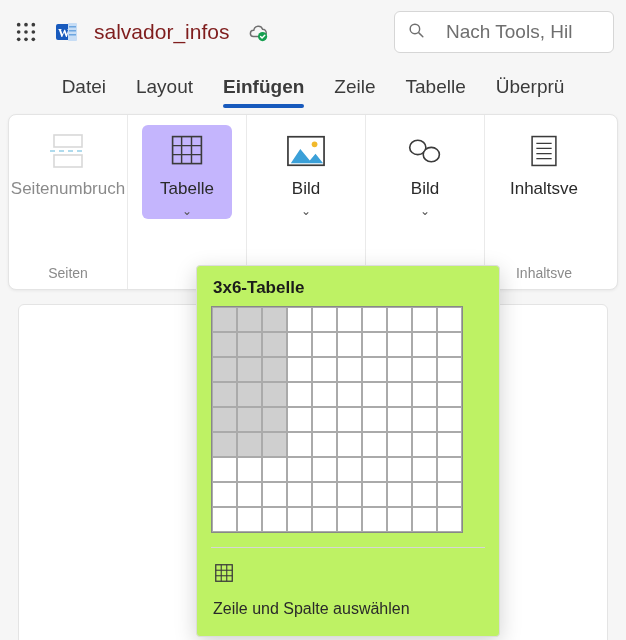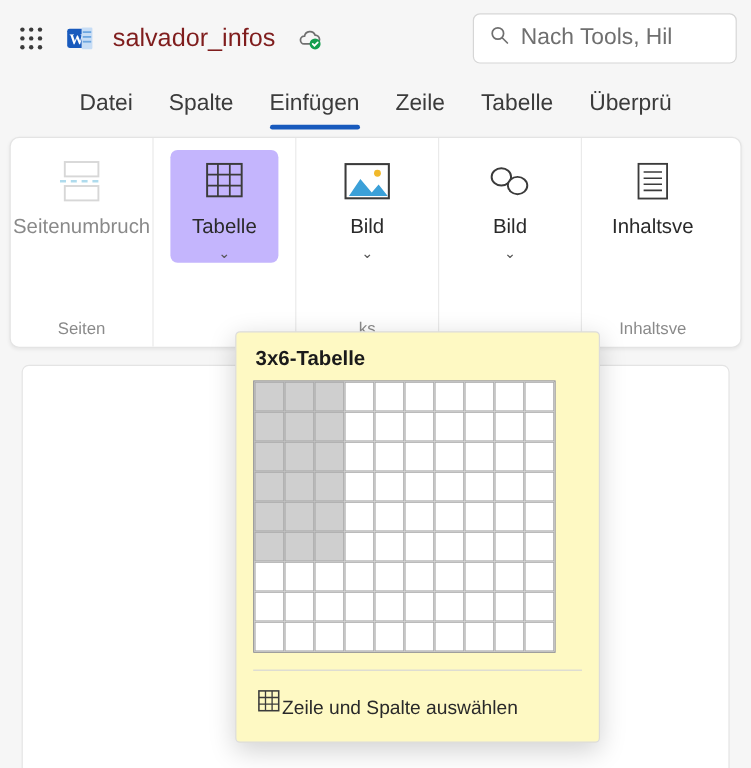--- a/index.html
+++ b/index.html
@@ -32,21 +32,21 @@
   }
   .sync-icon { width:22px; height:22px; margin-left:4px; }
   .search-box {
     margin-left:auto;
     background:#fff;
     border:1px solid #d6d6d6;
     border-radius:6px;
     height:42px;
     display:flex; align-items:center;
     padding:0 12px;
-    gap:8px;
+    gap:20px;
     min-width:200px;
     flex:1;
     max-width:220px;
     text-align:center;
   }
   .search-box span.placeholder {
     color:#6f6f6f; font-size:19px;
     white-space:nowrap; overflow:hidden;
   }
   
@@ -58,21 +58,21 @@
     justify-content:center;
   }
   .tab {
     font-size:19px;
     color:#3b3b3b;
     padding:6px 0 10px;
     cursor:pointer;
     position:relative;
     white-space:nowrap;
   }
-  .tab.active { font-weight:400; }
+  .tab.active { font-weight:700; }
   .tab.active::after{
     content:"";
     position:absolute;
     left:0; right:0; bottom:0;
     height:4px; background:#185abd; border-radius:2px;
   }
   
   .ribbon {
     margin:6px 8px 0 8px;
     display:flex;
@@ -116,51 +116,51 @@
     background:#fff;
     border:1px solid #e4e4e4;
     border-radius:6px;
     height:352px;
   }
   
   .popout {
     position:absolute;
     left:196px; top:265px;
     width:304px;
-    background:#fef9c3;
+    background:#bef264;
     border:1px solid #dcdcdc;
     border-radius:4px;
     box-shadow:0 6px 22px rgba(0,0,0,0.18);
     padding:10px 14px 14px;
     z-index:10;
-    margin-top:11px;
   }
   .popout-title { font-size:17px; font-weight:600; margin:2px 0 8px 2px;}
   .grid {
     display:grid;
     grid-template-columns:repeat(10, 25px);
     grid-template-rows:repeat(9, 25px);
     gap:0;
     border:1px solid #888;
     width:max-content;
     background:#fff;
   }
   .cell {
     border:1px solid #aaa;
     width:25px; height:25px;
     background:#fff;
     cursor:pointer;
   }
   .cell.sel { background:#cfcfcf; }
   .popout hr { border:none; border-top:1px solid #d6d6d6; margin:14px 0 10px; }
   .select-row {
-    display:flex; align-items:flex-end; 
+    display:flex; align-items:flex-start; gap:12px;
     font-size:16px; color:#2a2a2a;
     cursor:pointer;
     padding:4px 2px;
+    flex-direction:column;
   }
 </style>
 </head>
 <body>
 
 <div class="topbar">
   <div class="app-launcher">
     <svg viewBox="0 0 24 24" width="22" height="22">
       <g fill="#3b3b3b">
         <circle cx="4" cy="4" r="2"></circle>
@@ -199,21 +199,21 @@
           <circle cx="10" cy="10" r="6" fill="none" stroke="#6f6f6f" stroke-width="1.8"></circle>
           <line x1="15" y1="15" x2="20" y2="20" stroke="#6f6f6f" stroke-width="1.8" stroke-linecap="round"></line>
         </svg>
     </span>
     <span class="placeholder">Nach Tools, Hil</span>
   </div>
 </div>
 
 <div class="tabs" id="tabs">
     <div class="tab">Datei</div>
-    <div class="tab">Spalte</div>
+    <div class="tab">Layout</div>
     <div class="tab active">Einfügen</div>
     <div class="tab">Zeile</div>
     <div class="tab">Tabelle</div>
     <div class="tab">Überprü</div>
   </div>
 
 <div class="ribbon" id="ribbon">
     <div class="group">
       <div class="items">
         <div class="ribbon-btn disabled">

